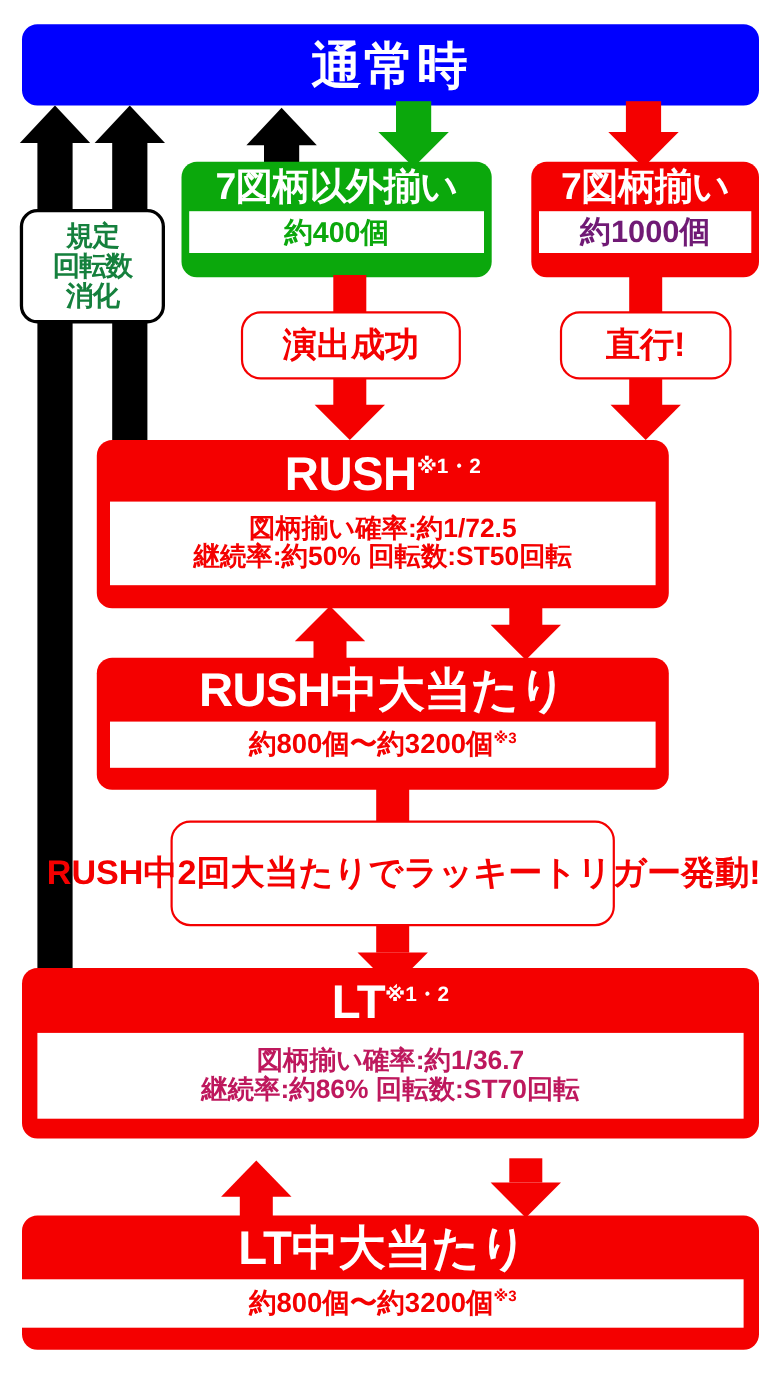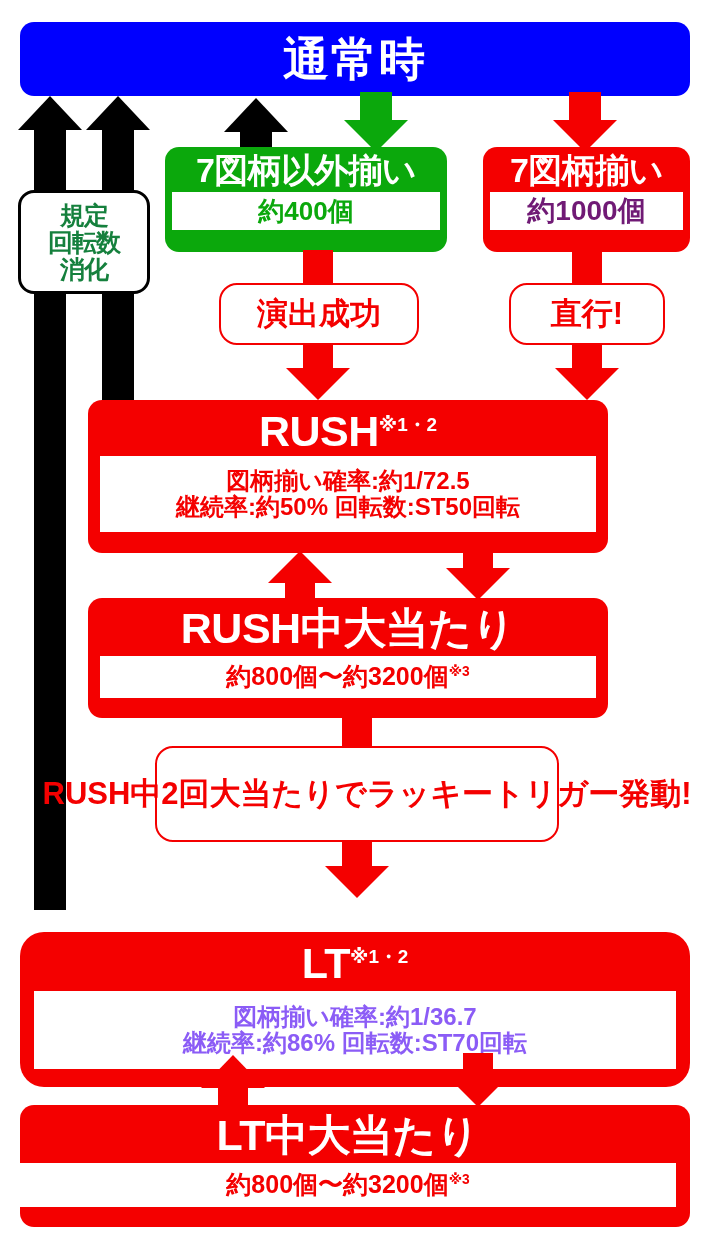--- a/index.html
+++ b/index.html
@@ -137,27 +137,27 @@
     left: 88px; top: 598px; width: 520px; height: 120px;
     background: #f40000; padding: 6px 12px 12px 12px;
   }
   #box-rush-hit .hdr { font-size: 43px; margin-top: 3px; }
   #box-rush-hit .inner {
     width: 100%; height: 42px; margin-top: 6px;
     color: #f40000; font-size: 25px;
   }
 
   #box-lt {
-    left: 20px; top: 932px; width: 670px; height: 155px;
-    background: #f40000; padding: 6px 14px 12px 14px; border-radius: 24px;
+    left: 20px; top: 880px; width: 670px; height: 155px;
+    background: #f40000; padding: 6px 14px 12px 14px;
   }
   #box-lt .hdr { font-size: 43px; margin-top: 4px; }
   #box-lt .inner {
     width: 100%; height: 78px; margin-top: 6px;
-    color: #8b5cf6; font-size: 24px;
+    color: #be185d; font-size: 24px;
   }
 
   #box-lt-hit {
     left: 20px; top: 1105px; width: 670px; height: 122px;
     background: #f40000; padding: 6px 14px 12px 0;
   }
   #box-lt-hit .hdr { font-size: 43px; margin-top: 3px; }
   #box-lt-hit .inner {
     width: 100%; height: 44px; margin-top: 6px;
     color: #f40000; font-size: 25px;

